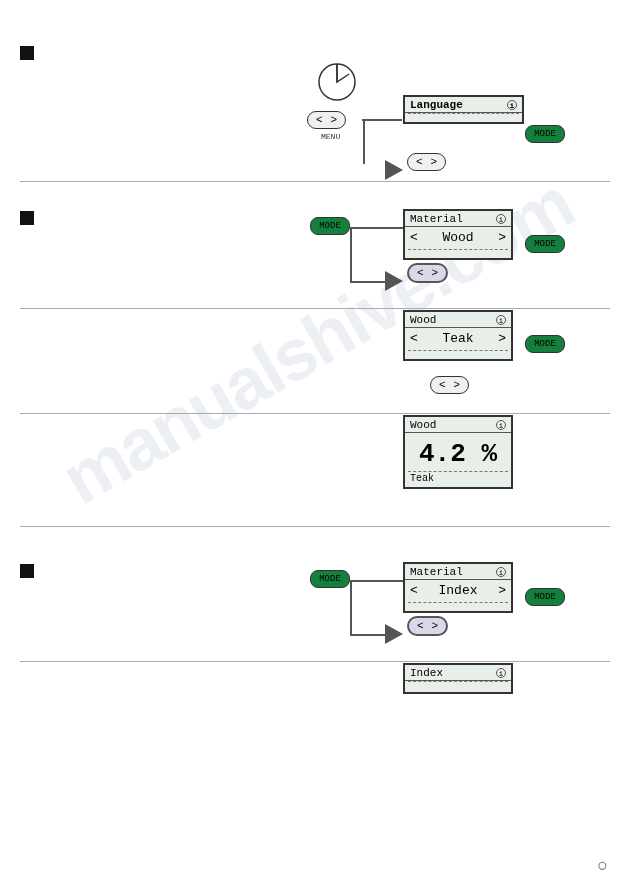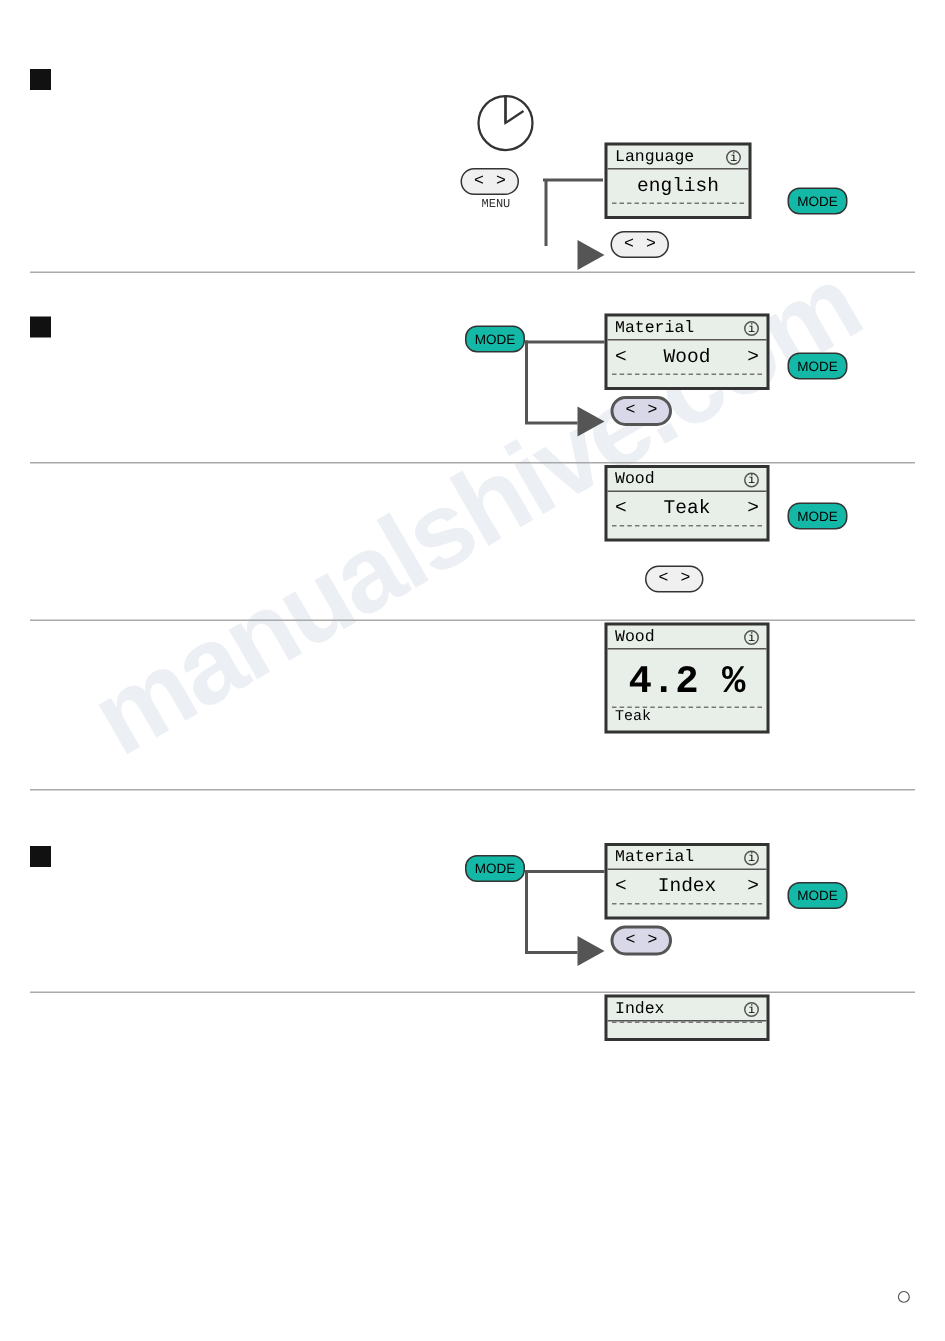--- a/index.html
+++ b/index.html
@@ -93,23 +93,23 @@
       margin: 0 3px;
     }
 
     
     .btn-oval {
       display: inline-flex;
       align-items: center;
       justify-content: center;
       border: 1.5px solid #333;
       border-radius: 10px;
-      background: #14b8a6;
+      background: #15803d;
       font-size: 10px;
-      font-family: Liberation Sans, sans-serif;
+      font-family: Liberation Mono, monospace;
       cursor: pointer;
       user-select: none;
     }
 
     .btn-mode {
       width: 40px;
       height: 18px;
       font-size: 9px;
       border-radius: 8px;
     }
@@ -183,27 +183,24 @@
 
     <div style="position:absolute; left:307px; top:80px;">
       <div class="btn-nav-pair">
         <span>&lt;</span>
         <span>&gt;</span>
       </div>
     </div>
 
     <div style="position:absolute; left:362px; top:89px; width:40px; height:1.5px; background:#555;"></div>
 
-    <div class="lcd-box" style="left:403px; top:65px; width:98px;">
+    <div class="lcd-box" style="left:403px; top:65px; width:121px;font-weight:bold;">
       <div class="lcd-title">
         <span>Language</span>
         <span class="info-dot">i</span>
-      </div>
-      <div class="lcd-content" style="justify-content:center;">
-        <span>english</span>
       </div>
       <div class="lcd-bottom-line"></div>
       <div style="height:8px;"></div>
     </div>
 
     <div class="btn-oval btn-mode" style="position:absolute; left:525px; top:95px;">MODE</div>
 
     <div style="position:absolute; left:385px; top:130px;">
       <div class="arrow-right"></div>
     </div>

